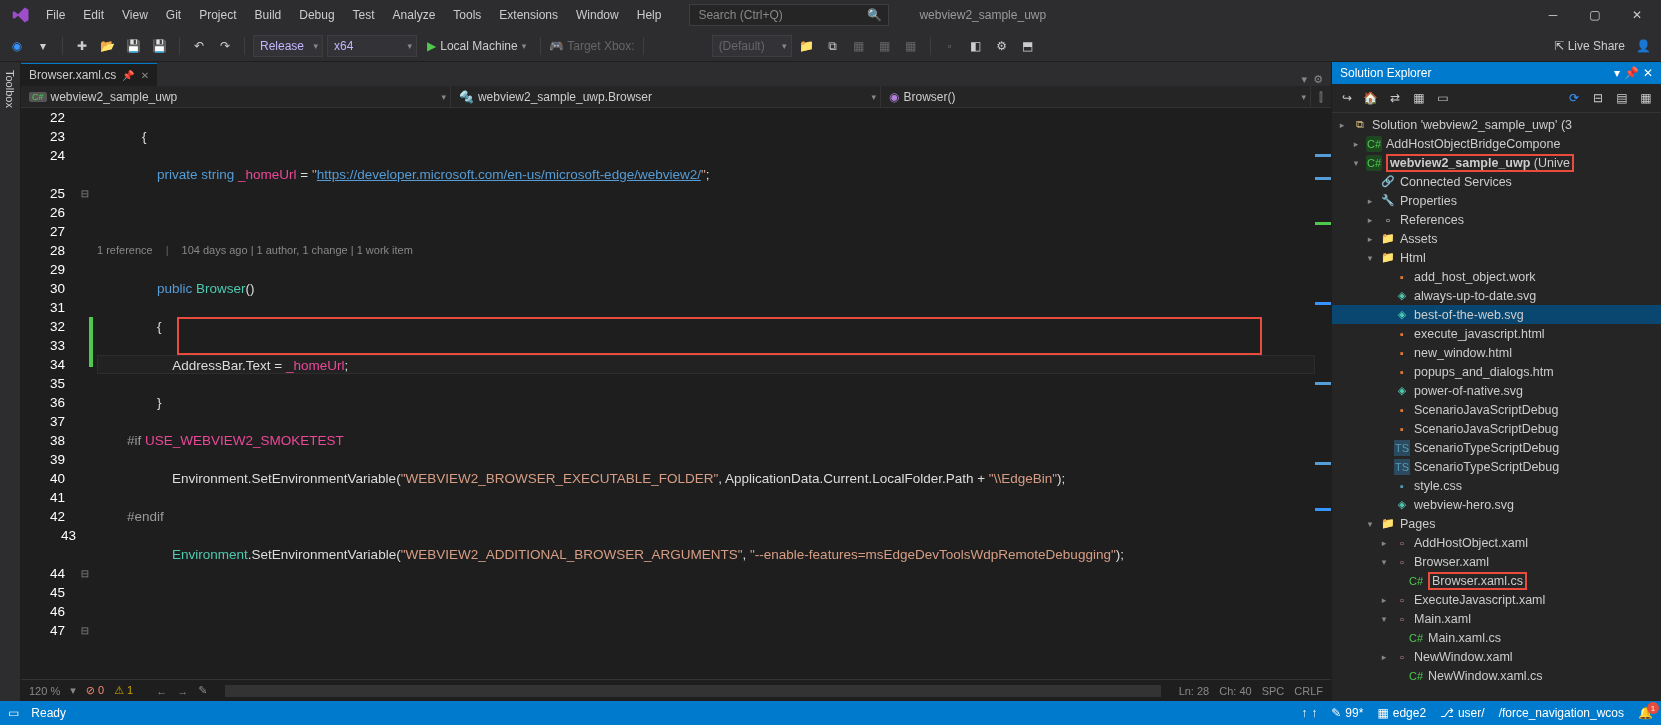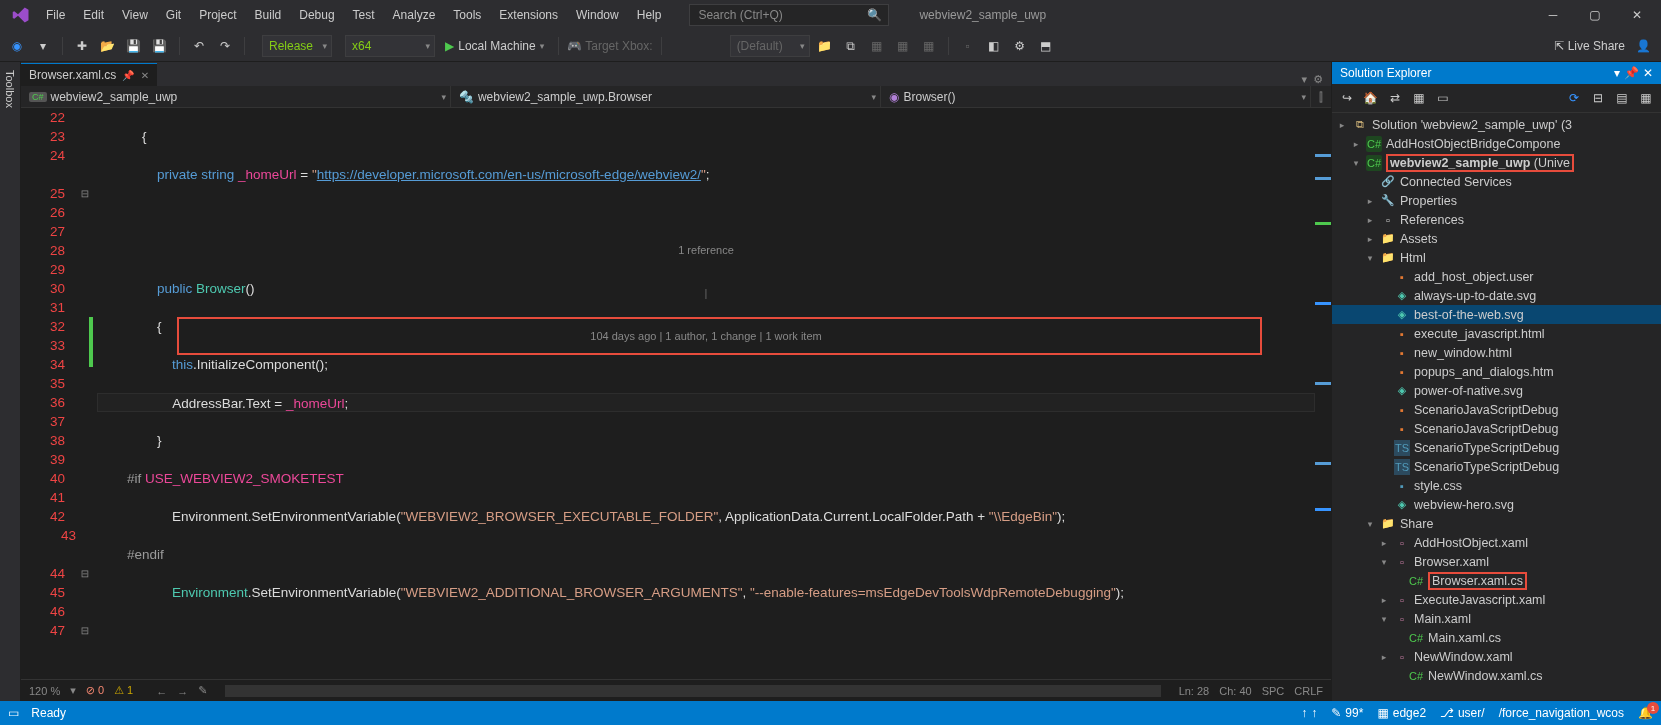--- a/index.html
+++ b/index.html
@@ -9,51 +9,51 @@
 .titlebar .menu { display:flex; gap:2px; }
 .titlebar .menu span { padding:4px 8px; color:#ccc; cursor:pointer; }
 .titlebar .search { margin-left:20px; width:200px; height:22px; background:#252526; border:1px solid #3e3e40; color:#888; padding:0 8px; position:relative; display:flex; align-items:center; }
 .titlebar .search-icon { position:absolute; right:6px; color:#888; }
 .titlebar .title { margin-left:30px; color:#999; }
 .titlebar .wincontrols { margin-left:auto; display:flex; gap:2px; }
 .titlebar .wincontrols span { width:40px; height:28px; display:flex; align-items:center; justify-content:center; color:#ccc; cursor:pointer; }
 .toolbar { display:flex; align-items:center; height:32px; background:#2d2d30; border-bottom:1px solid #1e1e1e; padding:0 6px; gap:4px; }
 .toolbar .btn { width:22px; height:22px; display:flex; align-items:center; justify-content:center; color:#ccc; cursor:pointer; }
 .toolbar .sep { width:1px; height:18px; background:#3e3e40; margin:0 4px; }
-.toolbar .combo { background:#333337; border:1px solid #3e3e40; color:#84cc16; height:22px; padding:0 18px 0 6px; position:relative; min-width:60px; display:flex; align-items:center; cursor:pointer;margin-left:9px; }
+.toolbar .combo { background:#333337; border:1px solid #3e3e40; color:#c4b5fd; height:22px; padding:0 18px 0 6px; position:relative; min-width:60px; display:flex; align-items:center; cursor:pointer; }
 .toolbar .combo::after { content:'▾'; position:absolute; right:4px; font-size:9px; color:#888; }
 .toolbar .play { color:#4ec94e; }
 .toolbar .runbtn { display:flex; align-items:center; gap:4px; padding:0 6px; height:22px; cursor:pointer; }
 .toolbar .right { margin-left:auto; display:flex; align-items:center; gap:8px; }
 .toolbar .disabled { color:#666; }
 .body { display:flex; height:calc(100% - 30px - 32px - 24px); }
 .toolbox { writing-mode:vertical-lr; background:#2d2d30; border-right:1px solid #1e1e1e; padding:8px 4px; color:#ccc; cursor:pointer; font-size:11px; }
 .editor { flex:1; display:flex; flex-direction:column; background:#1e1e1e; min-width:0; }
 .tabs { display:flex; background:#2d2d30; height:24px; align-items:end; }
 .tab { background:#1e1e1e; color:#ccc; padding:4px 8px; display:flex; align-items:center; gap:6px; border-top:1px solid #007acc; font-size:12px; cursor:pointer; }
 .tab .lock, .tab .close { font-size:10px; color:#888; }
 .tabstrip-right { margin-left:auto; display:flex; align-items:center; gap:6px; padding-right:8px; color:#888; }
 .tabstrip-right .ic { cursor:pointer; font-size:11px; }
 .navbar { display:flex; background:#252526; height:22px; border-bottom:1px solid #333; }
 .navbar .crumb { flex:1; display:flex; align-items:center; padding:0 8px; color:#ccc; border-right:1px solid #333; gap:4px; cursor:pointer; position:relative; font-size:12px; }
 .navbar .crumb::after { content:'▾'; position:absolute; right:4px; font-size:9px; color:#888; }
 .navbar .crumb .badge { font-size:9px; background:#555; padding:0 3px; border-radius:2px; }
 .navbar .split { width:20px; display:flex; align-items:center; justify-content:center; color:#888; cursor:pointer; }
 .code { flex:1; display:flex; font-family:Consolas,monospace; font-size:13.5px; overflow:hidden; position:relative; }
-.gutter { width:56px; text-align:right; padding-right:12px; color:#ef4444; background:#1e1e1e; line-height:19px; user-select:none; }
+.gutter { width:56px; text-align:right; padding-right:12px; color:#ffffff; background:#1e1e1e; line-height:19px; user-select:none; }
 .fold { width:16px; background:#1e1e1e; line-height:19px; color:#888; text-align:center; font-size:10px; }
 .codetext { flex:1; line-height:19px; white-space:pre; color:#dcdcdc; position:relative; padding-left:4px; }
 .codetext .line { height:19px; }
 .cl-kw { color:#569cd6; }
 .cl-type { color:#4ec9b0; }
 .cl-str { color:#d69d85; }
 .cl-url { color:#569cd6; text-decoration:underline; }
 .cl-ident { color:#ec4899; }
 .cl-pre { color:#9b9b9b; }
-.codelens { color:#888; font-size:11px; height:19px; display:flex; align-items:center; gap:24px;flex-direction:column; }
+.codelens { color:#888; font-size:11px; height:19px; display:flex; align-items:center; gap:13px; }
 .codelens .dot { color:#666; }
 .highlight-line { background:rgba(255,255,255,0.02); border:1px solid rgba(255,255,255,0.05); }
 .redbox { border:2px solid #e74c3c; position:absolute; }
 .greenbar { position:absolute; left:-4px; width:4px; background:#4ec94e; }
 .scrollstrip { width:16px; background:#1e1e1e; position:relative; }
 .scrollstrip .mark { position:absolute; width:100%; height:3px; }
 .zoombar { display:flex; align-items:center; gap:10px; padding:2px 8px; background:#1e1e1e; border-top:1px solid #333; height:22px; color:#888; font-size:11px; }
 .solexp { width:330px; background:#252526; border-left:1px solid #1e1e1e; display:flex; flex-direction:column; }
 .solexp .header { background:#007acc; color:#fff; padding:4px 8px; display:flex; align-items:center; gap:4px; font-size:12px; }
 .solexp .header .right { margin-left:auto; display:flex; gap:4px; }
@@ -254,21 +254,20 @@
           <div style="height: 19px;"></div>
           <div style="height: 19px;">⊟</div>
         </div>
       <div class="codetext">
 <div class="line">            {</div>
 <div class="line"><span class="cl-kw">                private string </span><span class="cl-ident">_homeUrl</span><span> = </span><span class="cl-str">"</span><span class="cl-url">https://developer.microsoft.com/en-us/microsoft-edge/webview2/</span><span class="cl-str">"</span>;</div>
 <div class="line"></div>
 <div class="codelens">                <span>1 reference</span><span class="dot">|</span><span>104 days ago | 1 author, 1 change | 1 work item</span></div>
 <div class="line"><span class="cl-kw">                public </span><span class="cl-type">Browser</span><span>()</span></div>
 <div class="line">                {</div>
-<div class="line"><span class="cl-kw">                    this</span><span>.InitializeComponent();</span></div>
 <div class="line highlight-line"><span>                    AddressBar.Text = </span><span class="cl-ident">_homeUrl</span>;</div>
 <div class="line">                }</div>
 <div class="line"><span class="cl-pre">        #if </span><span class="cl-ident">USE_WEBVIEW2_SMOKETEST</span></div>
 <div class="line"><span>                    Environment.SetEnvironmentVariable(</span><span class="cl-str">"WEBVIEW2_BROWSER_EXECUTABLE_FOLDER"</span><span>, ApplicationData.Current.LocalFolder.Path + </span><span class="cl-str">"\\EdgeBin"</span><span>);</span></div>
 <div class="line"><span class="cl-pre">        #endif</span></div>
 <div class="line" style="position:relative"><span class="cl-type">                    Environment</span><span>.SetEnvironmentVariable(</span><span class="cl-str">"WEBVIEW2_ADDITIONAL_BROWSER_ARGUMENTS"</span><span>, </span><span class="cl-str">"--enable-features=msEdgeDevToolsWdpRemoteDebugging"</span><span>);</span></div>
 <div class="line"></div>
 <div class="line"></div>
 
 
@@ -371,21 +370,21 @@
           <span>Assets</span>
         </div>
         <div class="tree-item" style="padding-left: 32px;">
           <span class="exp">▾</span>
           <span class="ic ic-folder">📁</span>
           <span>Html</span>
         </div>
         <div class="tree-item" style="padding-left: 46px;">
           <span class="exp"></span>
           <span class="ic ic-html">▪</span>
-          <span>add_host_object.user</span>
+          <span>add_host_object.work</span>
         </div>
         <div class="tree-item" style="padding-left: 46px;">
           <span class="exp"></span>
           <span class="ic ic-svg">◈</span>
           <span>always-up-to-date.svg</span>
         </div>
         <div class="tree-item sel" style="padding-left: 46px;">
           <span class="exp"></span>
           <span class="ic ic-svg">◈</span>
           <span>best-of-the-web.svg</span>
@@ -436,21 +435,21 @@
           <span>style.css</span>
         </div>
         <div class="tree-item" style="padding-left: 46px;">
           <span class="exp"></span>
           <span class="ic ic-svg">◈</span>
           <span>webview-hero.svg</span>
         </div>
         <div class="tree-item" style="padding-left: 32px;">
           <span class="exp">▾</span>
           <span class="ic ic-folder">📁</span>
-          <span>Share</span>
+          <span>Pages</span>
         </div>
         <div class="tree-item" style="padding-left: 46px;">
           <span class="exp">▸</span>
           <span class="ic ic-xaml">▫</span>
           <span>AddHostObject.xaml</span>
         </div>
         <div class="tree-item" style="padding-left: 46px;">
           <span class="exp">▾</span>
           <span class="ic ic-xaml">▫</span>
           <span>Browser.xaml</span>

